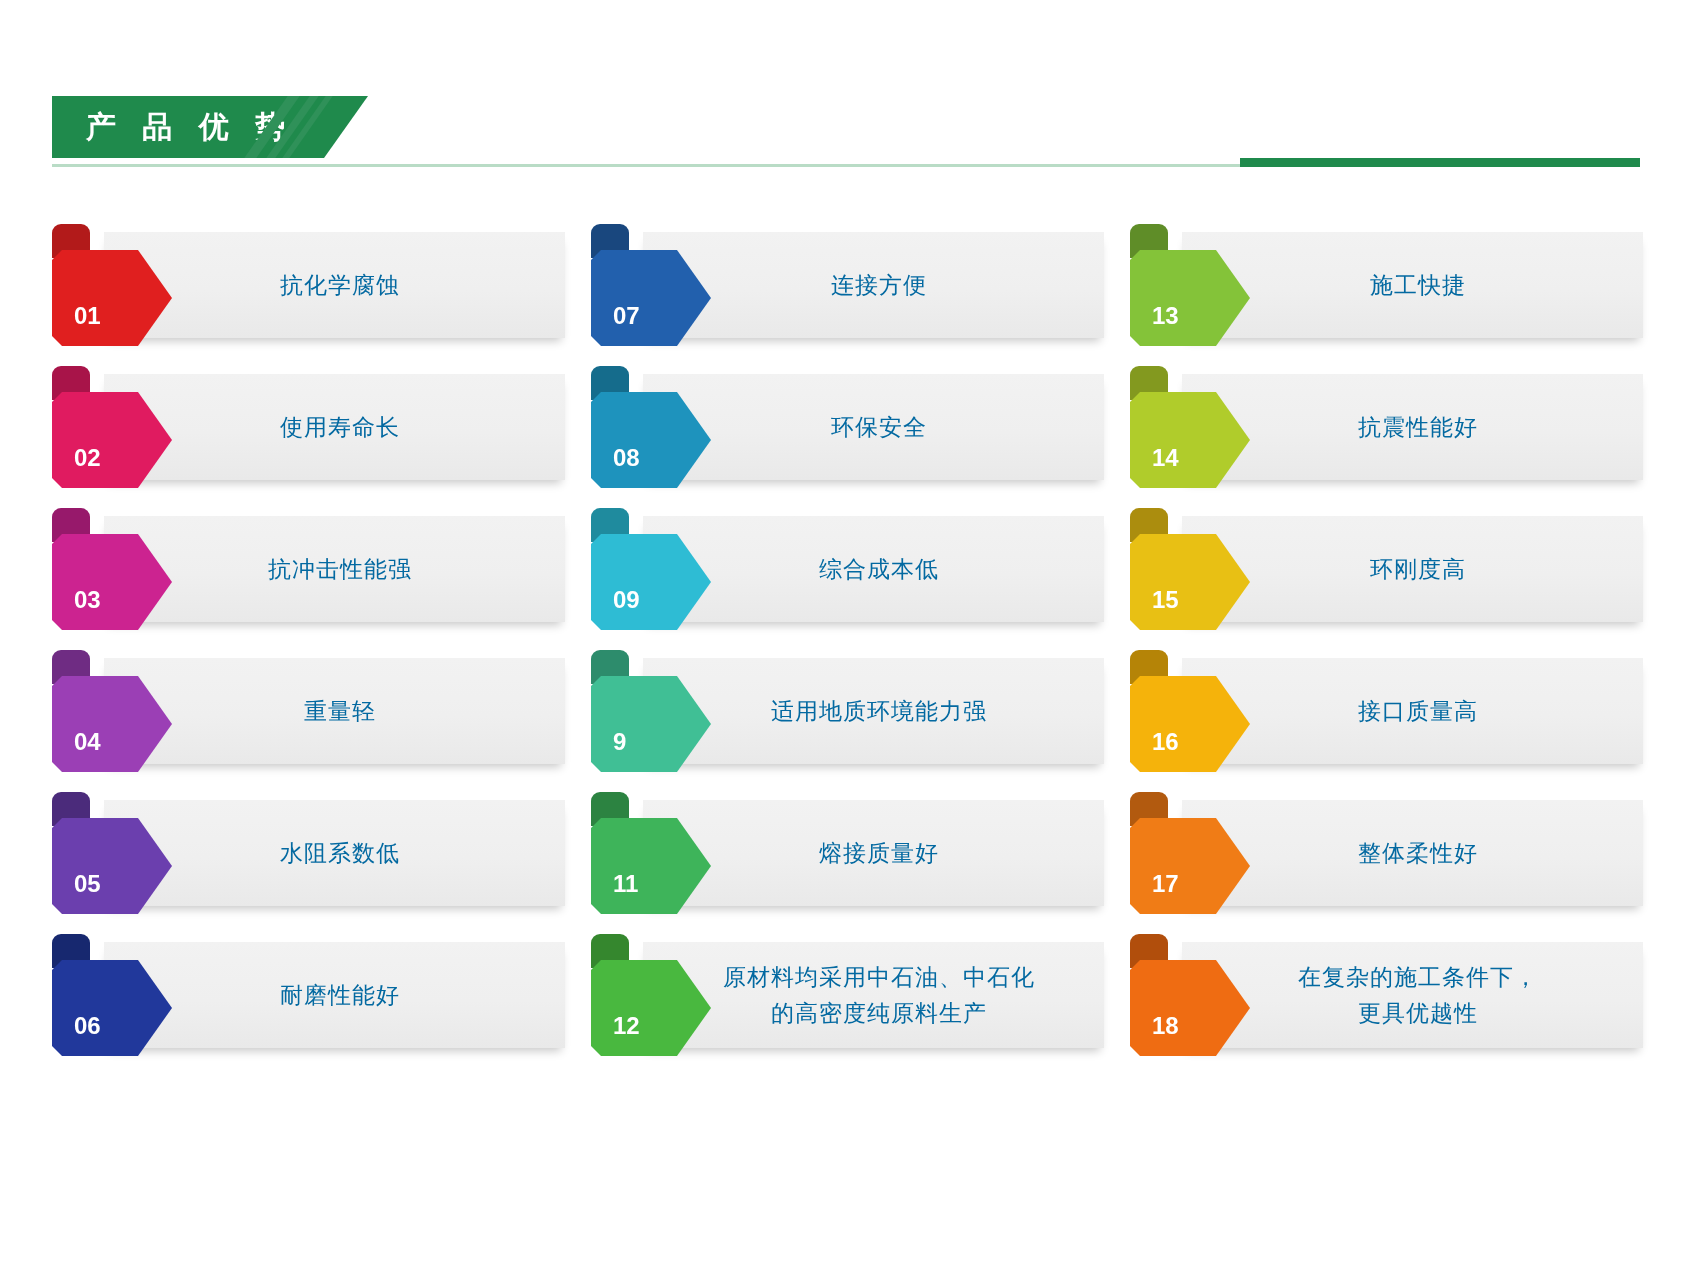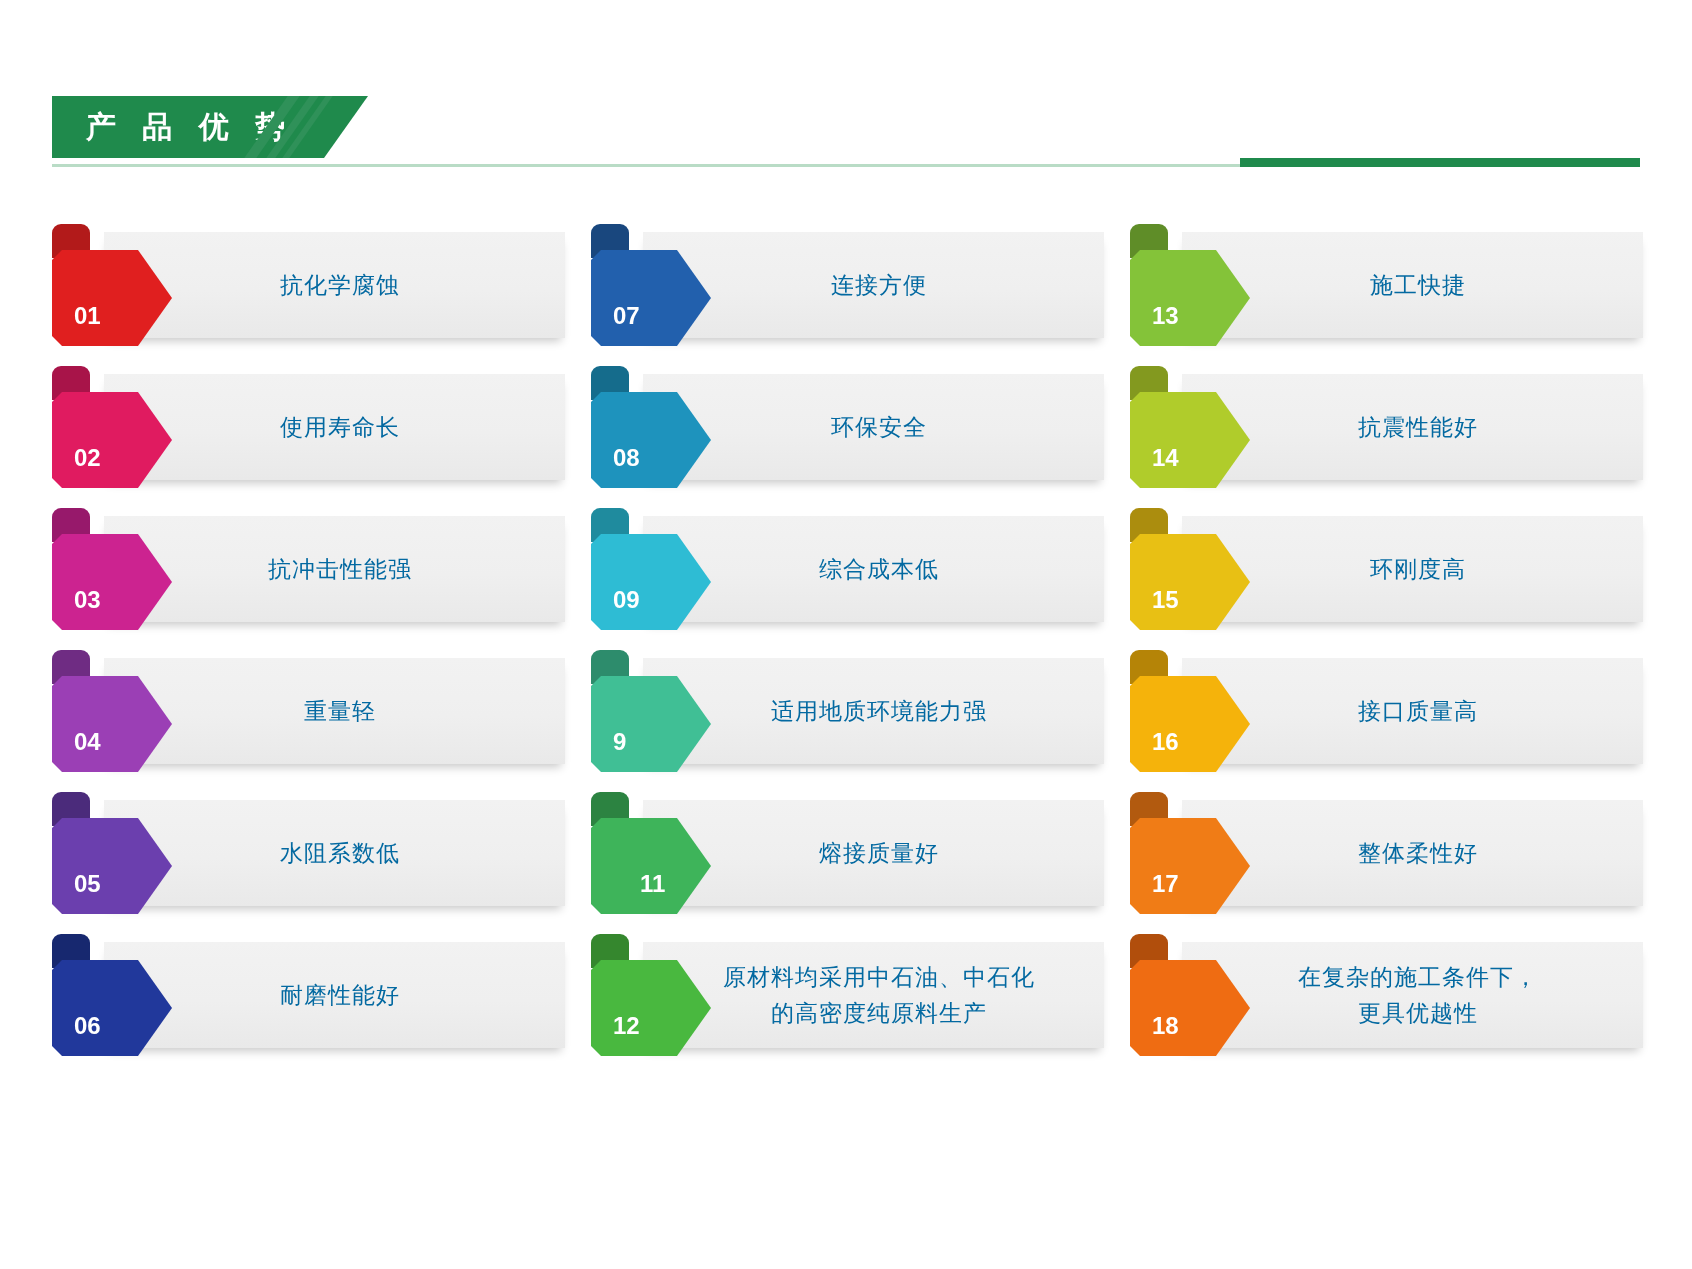--- a/index.html
+++ b/index.html
@@ -261,21 +261,21 @@
           <div class="card-label">适用地质环境能力强</div>
           <div class="card-tab" style="background: rgb(45, 140, 108);"></div>
           <div class="card-badge" style="background: rgb(64, 191, 149);">
             <span class="card-number">9</span>
           </div>
         </div>
         <div class="card">
           <div class="card-panel"></div>
           <div class="card-label">熔接质量好</div>
           <div class="card-tab" style="background: rgb(44, 131, 65);"></div>
-          <div class="card-badge" style="background: rgb(62, 180, 90); padding-left: 27px;">
+          <div class="card-badge" style="background: rgb(62, 180, 90);">
             <span class="card-number">11</span>
           </div>
         </div>
         <div class="card">
           <div class="card-panel"></div>
           <div class="card-label">原材料均采用中石油、中石化
 的高密度纯原料生产</div>
           <div class="card-tab" style="background: rgb(53, 135, 46);"></div>
           <div class="card-badge" style="background: rgb(73, 184, 63);">
             <span class="card-number">12</span>

